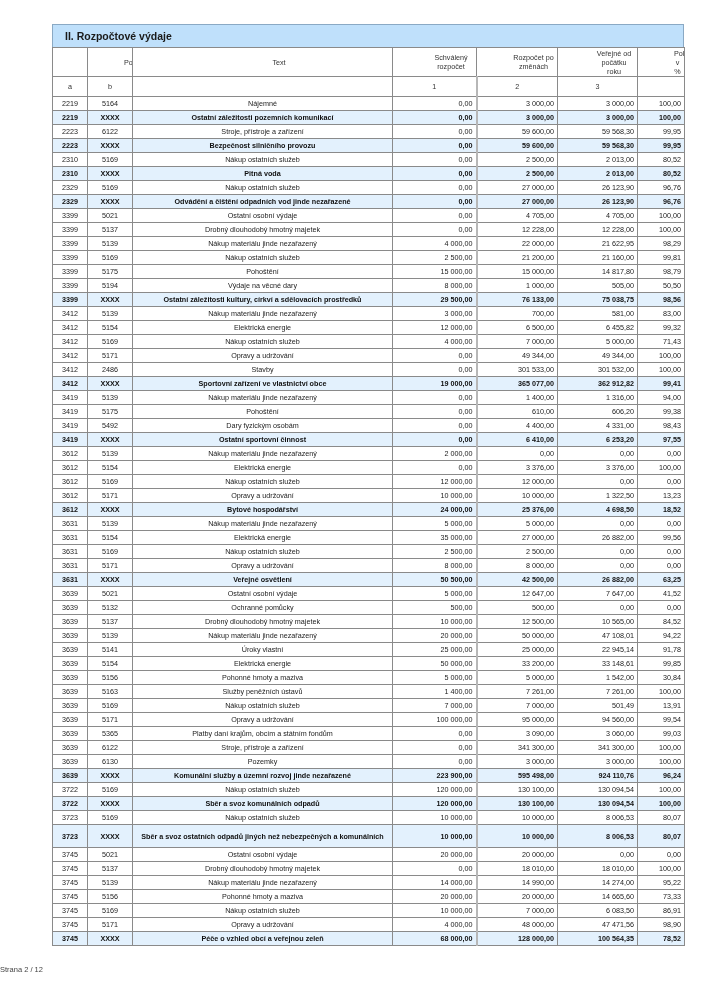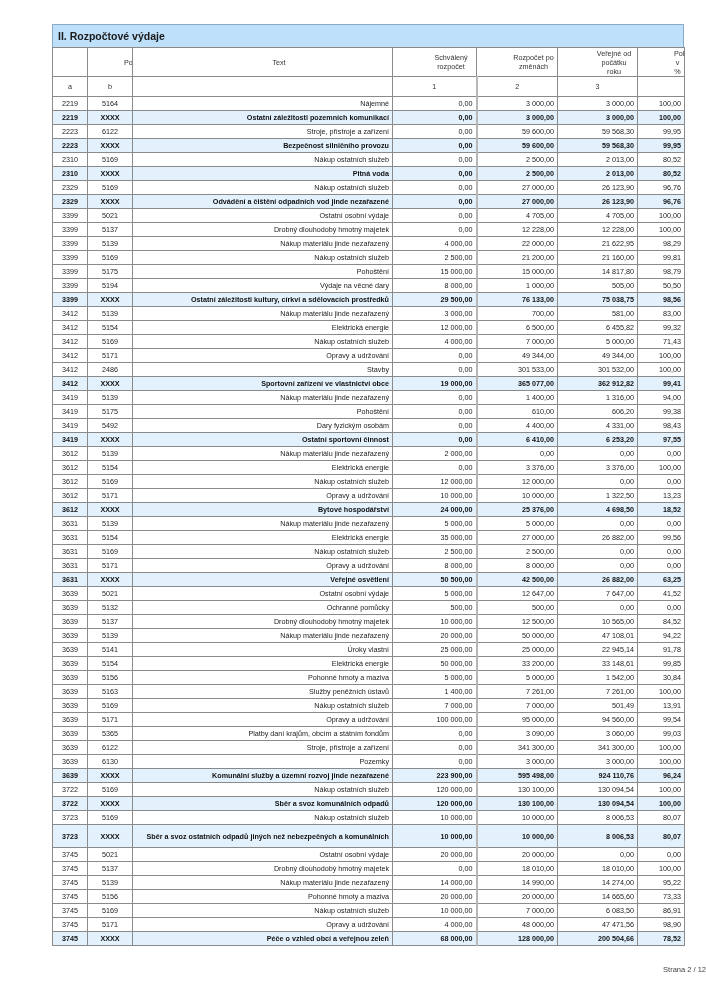--- a/index.html
+++ b/index.html
@@ -1,34 +1,34 @@
 <!DOCTYPE html>
 <html><head>
 <meta charset="utf-8">
 <style>
   html, body { margin: 0; padding: 0; background: #ffffff; }
   body { width: 706px; height: 1000px; position: relative; font-family: "Liberation Sans", sans-serif; color: #222; }
   .page { position: absolute; left: 52px; top: 24px; width: 632px; }
   .section-title {
     background: #bfe0fb; border: 1px solid #8aa9c4; border-bottom: none;
-    height: 22px; line-height: 22px; padding-left: 5px;
+    height: 22px; line-height: 22px; padding-left: 12px;
     font-weight: bold; font-size: 10.5px; color: #1a1a1a;
   }
   table { border-collapse: collapse; width: 632px; table-layout: fixed; font-size: 7.2px; }
   td, th { border: 1px solid #8a8a8a; padding: 0 3px; overflow: hidden; white-space: nowrap; }
   th { font-weight: normal; color: #333; height: 28px; line-height: 9px; white-space: normal; padding-left: 36px; }
   tr.idx td { height: 19px; text-align: center; color: #333; }
   tr.row td { height: 13px; line-height: 13px; }
   tr.sum td { background: #e3f1fd; font-weight: bold; color: #111; }
   tr.sum.tall td { height: 22px; line-height: 9px; white-space: normal; }
   td.c { text-align: center; }
   td.r { text-align: right; }
-  td.t { text-align: right; }
+  td.t { text-align: center; }
   td.sep-left { border-left: 2px solid #b7b7b7; }
-  .footer { position: absolute; top: 965px; left: 0; width: 706px; text-align: right; font-size: 7.5px; color: #444; }
+  .footer { position: absolute; top: 965px; left: 0; width: 706px; text-align: left; font-size: 7.5px; color: #444; }
 </style>
 </head>
 <body>
 
 <div class="page">
   <div class="section-title">II. Rozpočtové výdaje</div>
   <table>
     <colgroup>
       <col style="width:35px">
         <col style="width:45px">
@@ -589,20 +589,20 @@
           <td class="r sep-left">48 000,00</td>
           <td class="r">47 471,56</td>
           <td class="r">98,90</td>
         </tr>
         <tr class="row sum">
           <td class="c">3745</td>
           <td class="c">XXXX</td>
           <td class="t">Péče o vzhled obcí a veřejnou zeleň</td>
           <td class="r">68 000,00</td>
           <td class="r sep-left">128 000,00</td>
-          <td class="r">200 504,66</td>
+          <td class="r">100 564,35</td>
           <td class="r">78,52</td>
         </tr>
       </tbody>
   </table>
 </div>
 
 <div class="footer">Strana 2 / 12</div>
 
 </body></html>

